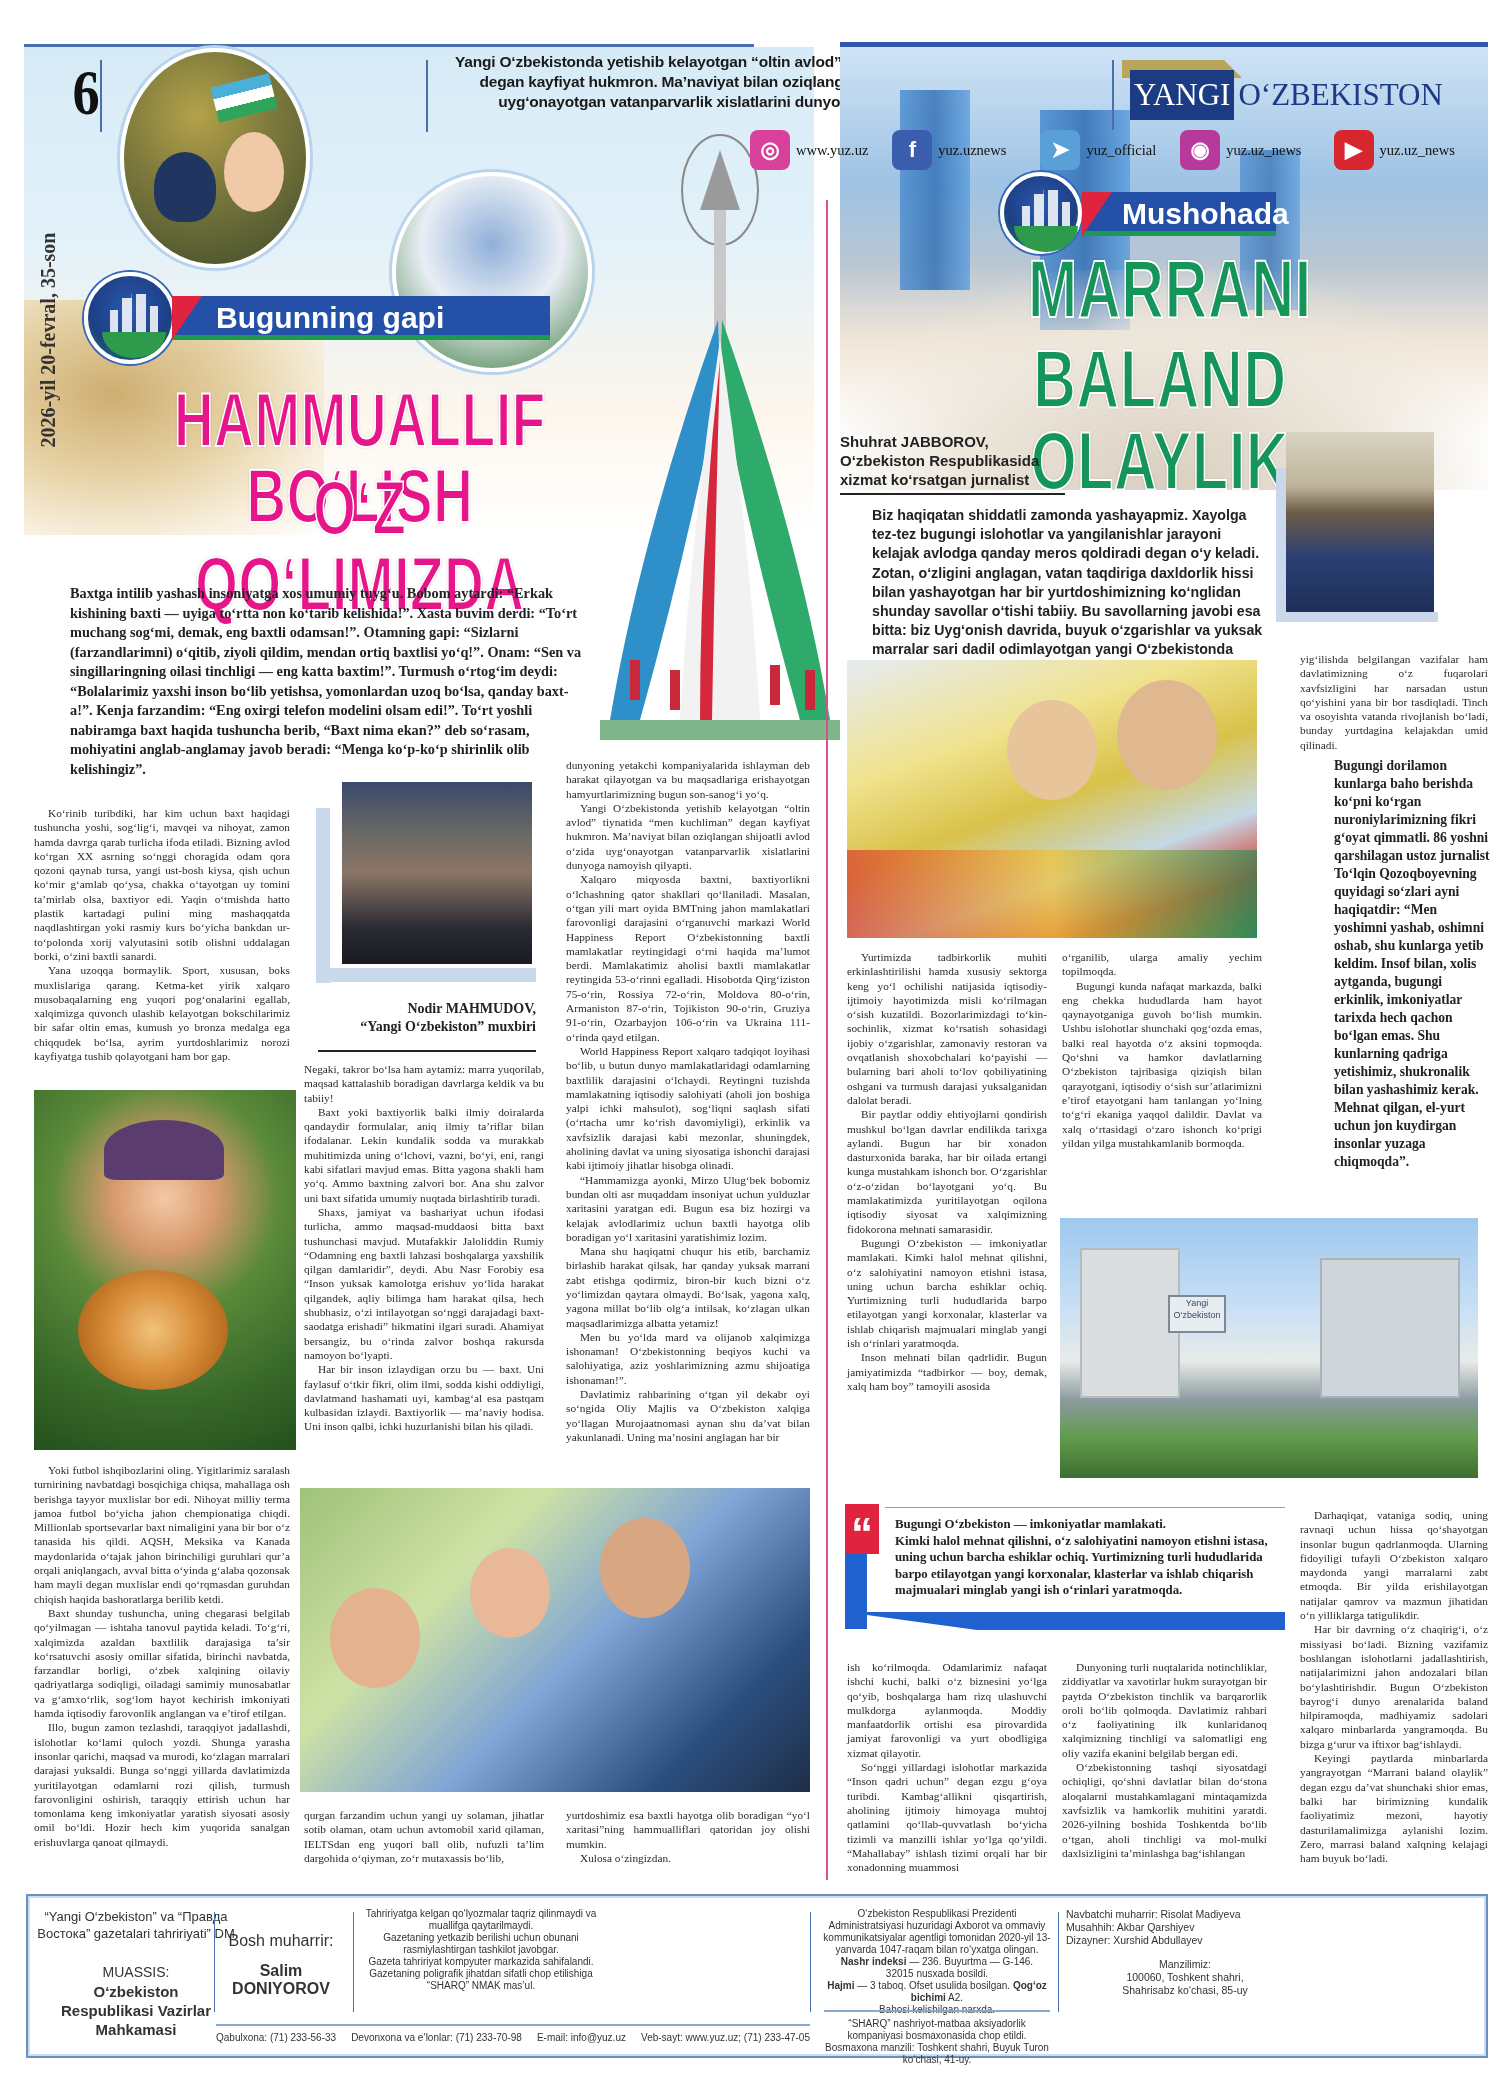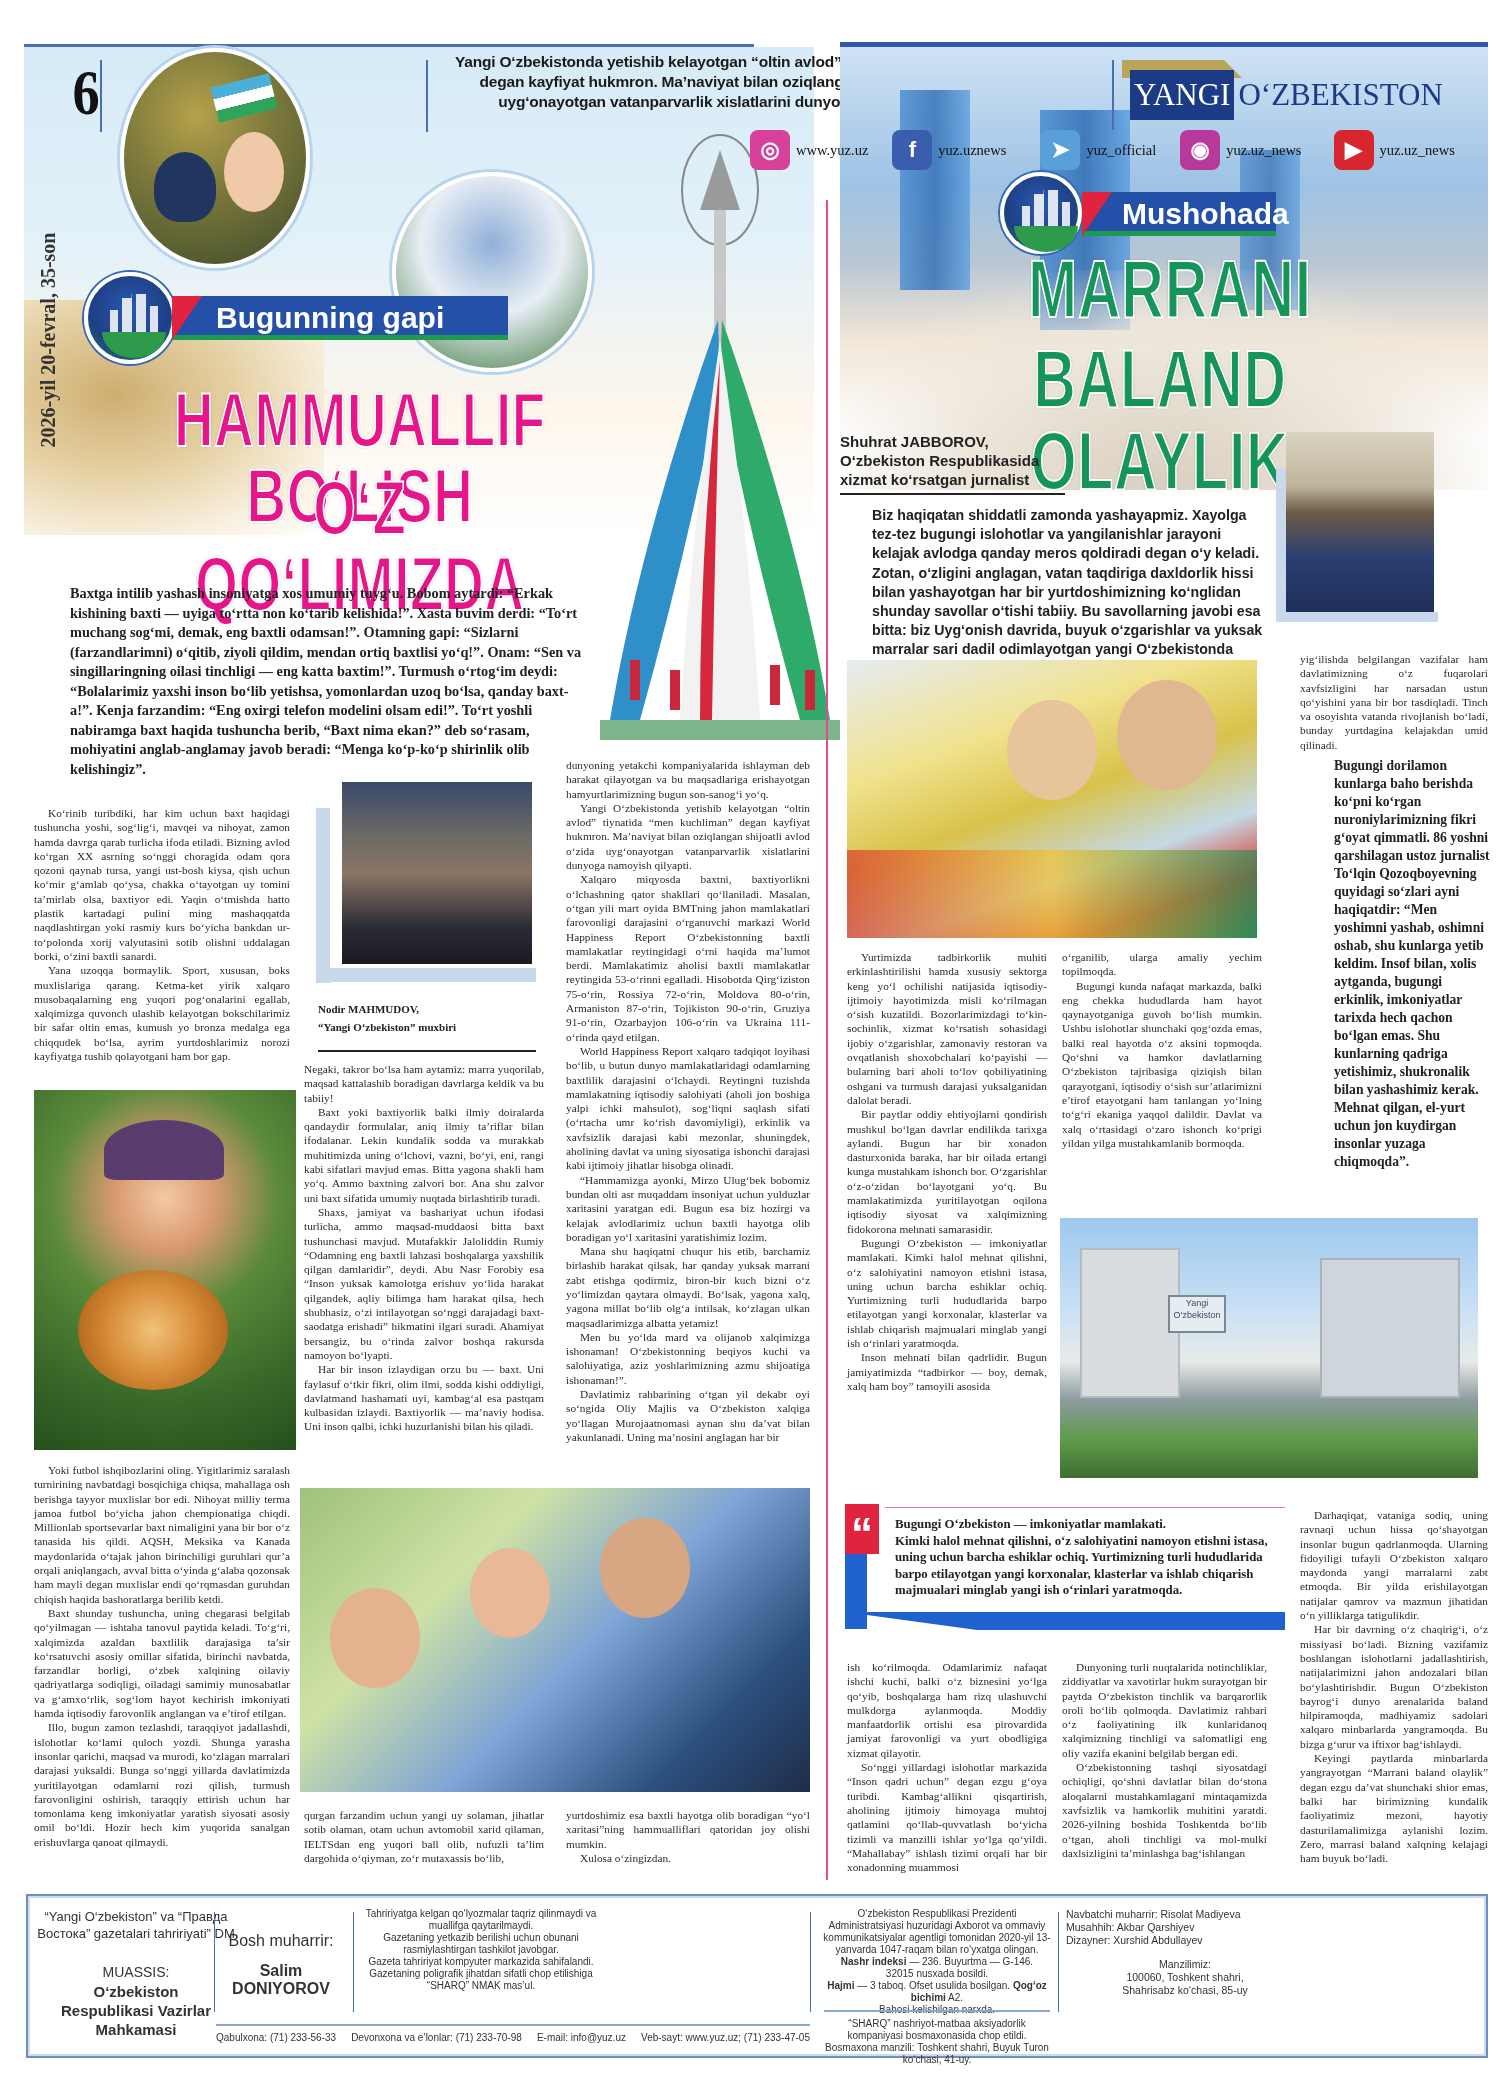--- a/index.html
+++ b/index.html
@@ -59,21 +59,21 @@
   .byline-jab { left: 840px; top: 432px; width: 225px; font-size: 15px; font-weight: bold; line-height: 19px; font-family: "Liberation Sans Narrow", "Liberation Sans", sans-serif; padding-bottom: 4px; border-bottom: 2px solid #222; }
   .photo-frame { background: #c9d8ea; }
   .portrait-jab { left: 1286px; top: 432px; width: 148px; height: 180px;
     background: linear-gradient(180deg, #d9d4c2 0%, #bfb49a 30%, #6b5b48 45%, #2a3f72 70%, #1e2e58 100%); }
   .portrait-mah { left: 342px; top: 782px; width: 190px; height: 182px;
     background: linear-gradient(180deg, #3a4a6a 0%, #6d6a66 30%, #8b7565 50%, #2b2b35 80%, #1a1a22 100%); }
   .intro-jab { left: 872px; top: 506px; width: 400px; font-size: 14.2px; font-weight: bold; line-height: 19.2px; font-family: "Liberation Sans Narrow", "Liberation Sans", sans-serif; }
 
   .col { font-size: 11.3px; line-height: 14.3px; text-align: justify; color: #2a2a2a; }
   .col p { text-indent: 14px; }
-  .sig { font-weight: bold; text-align: left; font-size: 11px; line-height: 18px; }
+  .sig { font-weight: bold; text-align: right; font-size: 14px; line-height: 18px; }
 
   .quote-bold { font-size: 14.3px; font-weight: bold; line-height: 19.4px; }
   .photo-boy { left: 34px; top: 1090px; width: 262px; height: 360px;
     background: radial-gradient(circle at 50% 30%, #f3c9a6 0%, #d89a6e 18%, #5b8a3a 40%, #3a6b2a 70%, #24501c 100%); }
   .bread { left: 78px; top: 1270px; width: 150px; height: 120px; border-radius: 50%;
     background: radial-gradient(circle at 50% 50%, #f0c27a 0%, #d98e3a 45%, #b4691e 80%, #8c4e12 100%); }
   .photo-family { left: 300px; top: 1488px; width: 510px; height: 304px;
     background: linear-gradient(135deg, #9fc27a 0%, #cfe2a5 30%, #7fa5d6 55%, #2b4f7f 80%, #1e2e48 100%); }
   .photo-sewing { left: 847px; top: 660px; width: 410px; height: 278px;
     background: linear-gradient(160deg, #e6ecf2 0%, #f0e28d 30%, #d9c24a 50%, #c4d9e6 70%, #d93a2e 85%, #2e8b5a 100%); }
@@ -115,21 +115,21 @@
   <div style="position:absolute;left:100px;top:80px;width:60px;height:80px;border-radius:50%;background:#f0c9a8;"></div>
 </div>
 <div class="abs vdiv" style="left:426px;top:60px;height:72px;"></div>
 <div class="abs lead-text">Yangi O‘zbekistonda yetishib kelayotgan “oltin avlod” tiynatida “men kuchliman” degan kayfiyat hukmron. Ma’naviyat bilan oziqlangan shijoatli avlod o‘zida uyg‘onayotgan vatanparvarlik xislatlarini dunyoga namoyish qilyapti.</div>
 <div class="abs football-photo"></div>
 
 <div class="abs logo-badge" style="left:84px;top:272px;">
     <div class="bld"></div>
     <div class="leaf"></div>
   </div>
-<div class="abs section-tag" style="left:172px;top:296px;width:336px;">Bugunning gapi</div>
+<div class="abs section-tag" style="left:172px;top:296px;width:378px;">Bugunning gapi</div>
 
 <div class="abs headline hl-pink" style="left:60px;top:382px;width:600px;">HAMMUALLIF BO‘LISH</div>
 <div class="abs headline hl-pink" style="left:60px;top:470px;width:600px;">O‘Z QO‘LIMIZDA</div>
 
 <svg class="abs monument" viewBox="0 0 240 660">
   <ellipse cx="120" cy="70" rx="38" ry="55" fill="none" stroke="#888" stroke-width="2"></ellipse>
   <path d="M120 30 L100 90 L140 90 Z" fill="#9a9a9a"></path>
   <rect x="114" y="90" width="12" height="300" fill="#c8c8c8"></rect>
   <path d="M118 200 Q40 420 10 600 L40 600 Q90 420 120 260 Z" fill="#2f8fc8"></path>
   <path d="M122 200 Q200 420 230 600 L200 600 Q150 420 120 260 Z" fill="#2eaa6a"></path>

